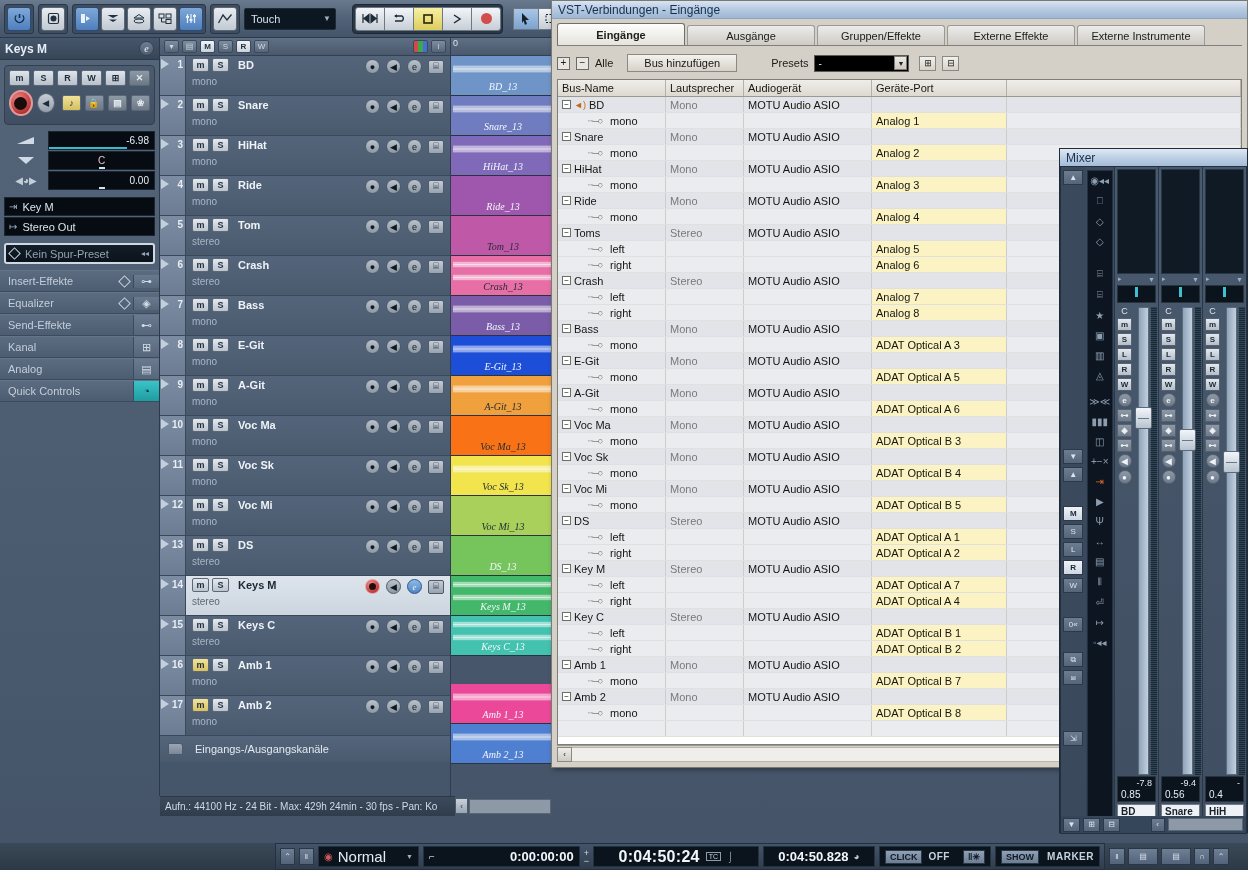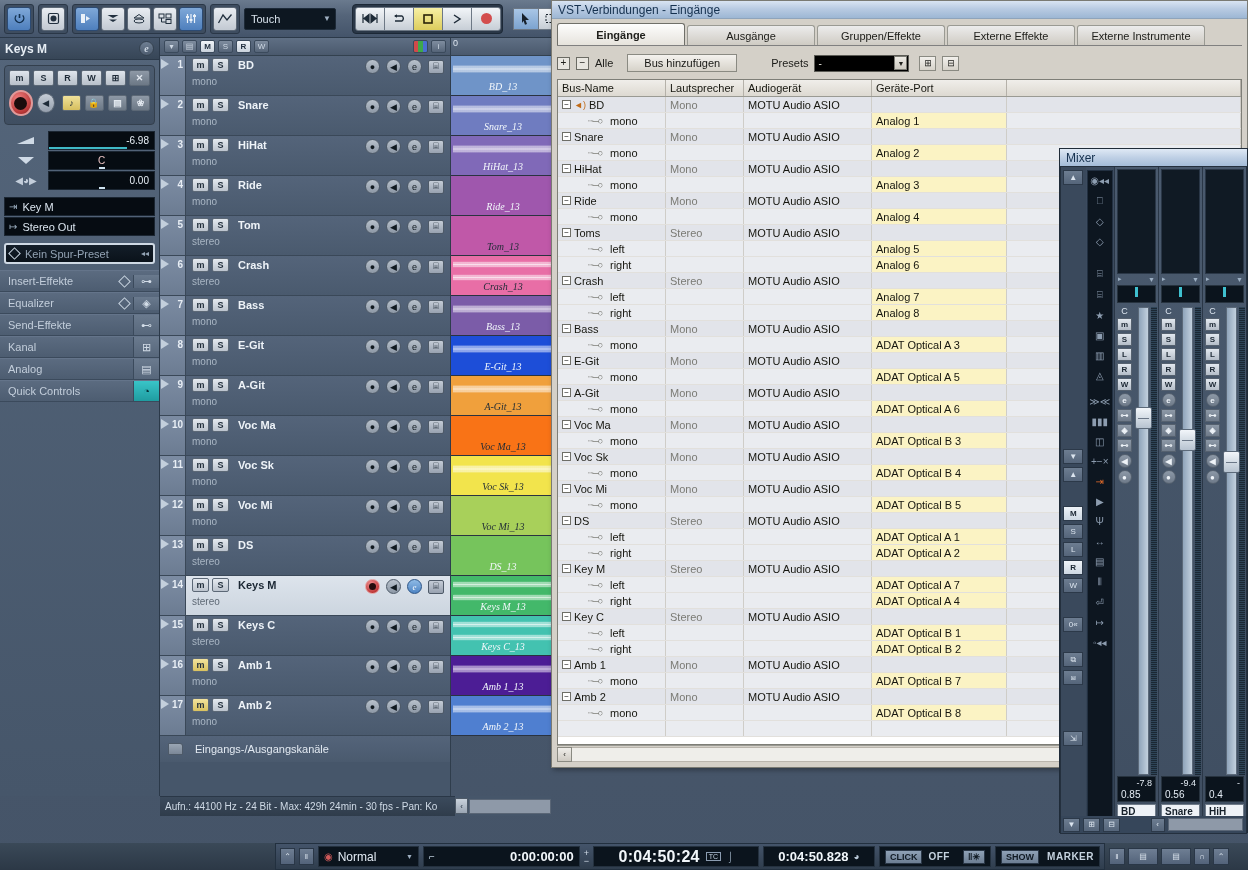--- a/index.html
+++ b/index.html
@@ -1015,21 +1015,21 @@
           <div class="wave"><svg width="103" height="11" viewBox="0 0 103 11">
               <path d="M0 2.8V8.2M2 2.8V8.2M4 2.8V8.2M6 2.8V8.2M8 2.8V8.2M10 2.8V8.2M12 2.8V8.2M14 2.8V8.2M16 2.8V8.2M18 2.8V8.2M20 2.8V8.2M22 2.8V8.2M24 2.8V8.2M26 2.8V8.2M28 2.8V8.2M30 2.8V8.2M32 2.8V8.2M34 2.8V8.2M36 2.8V8.2M38 2.8V8.2M40 2.8V8.2M42 2.8V8.2M44 2.8V8.2M46 2.8V8.2M48 2.8V8.2M50 2.8V8.2M52 2.8V8.2M54 2.8V8.2M56 2.8V8.2M58 2.8V8.2M60 2.8V8.2M62 2.8V8.2M64 2.8V8.2M66 2.8V8.2M68 2.8V8.2M70 2.8V8.2M72 2.8V8.2M74 2.8V8.2M76 2.8V8.2M78 2.8V8.2M80 2.8V8.2M82 2.8V8.2M84 2.8V8.2M86 2.8V8.2M88 2.8V8.2M90 2.8V8.2M92 2.8V8.2M94 2.8V8.2M96 2.8V8.2M98 2.8V8.2M100 2.8V8.2M102 2.8V8.2" stroke="#ffffff" stroke-width="1"></path>
               <path d="M0 5.5H103" stroke="#ffffff" stroke-width="0.7" opacity=".8"></path>
             </svg></div>
           <div class="wave2"><svg width="103" height="11" viewBox="0 0 103 11">
               <path d="M0 2.8V8.2M2 2.8V8.2M4 2.8V8.2M6 2.8V8.2M8 2.8V8.2M10 2.8V8.2M12 2.8V8.2M14 2.8V8.2M16 2.8V8.2M18 2.8V8.2M20 2.8V8.2M22 2.8V8.2M24 2.8V8.2M26 2.8V8.2M28 2.8V8.2M30 2.8V8.2M32 2.8V8.2M34 2.8V8.2M36 2.8V8.2M38 2.8V8.2M40 2.8V8.2M42 2.8V8.2M44 2.8V8.2M46 2.8V8.2M48 2.8V8.2M50 2.8V8.2M52 2.8V8.2M54 2.8V8.2M56 2.8V8.2M58 2.8V8.2M60 2.8V8.2M62 2.8V8.2M64 2.8V8.2M66 2.8V8.2M68 2.8V8.2M70 2.8V8.2M72 2.8V8.2M74 2.8V8.2M76 2.8V8.2M78 2.8V8.2M80 2.8V8.2M82 2.8V8.2M84 2.8V8.2M86 2.8V8.2M88 2.8V8.2M90 2.8V8.2M92 2.8V8.2M94 2.8V8.2M96 2.8V8.2M98 2.8V8.2M100 2.8V8.2M102 2.8V8.2" stroke="#ffffff" stroke-width="1"></path>
               <path d="M0 5.5H103" stroke="#ffffff" stroke-width="0.7" opacity=".8"></path>
             </svg></div>
           <div class="lbl lt">Keys C_13</div>
         </div>
-        <div class="evt" style="background: #4c1d95;">
+        <div class="evt" style="background: #ec4899; margin-top: 28px;">
           <div class="wave" style="top:6px;height:14px"><svg width="103" height="14" viewBox="0 0 103 14">
               <path d="M0 3.5V10.5M2 3.6V10.4M4 3.6V10.4M6 3.6V10.4M8 3.6V10.4M10 3.6V10.4M12 3.6V10.4M14 3.6V10.4M16 3.6V10.4M18 3.6V10.4M20 3.6V10.4M22 3.6V10.4M24 3.6V10.4M26 3.6V10.4M28 3.6V10.4M30 3.6V10.4M32 3.6V10.4M34 3.6V10.4M36 3.6V10.4M38 3.6V10.4M40 3.6V10.4M42 3.6V10.4M44 3.6V10.4M46 3.6V10.4M48 3.6V10.4M50 3.6V10.4M52 3.6V10.4M54 3.6V10.4M56 3.6V10.4M58 3.6V10.4M60 3.6V10.4M62 3.6V10.4M64 3.6V10.4M66 3.6V10.4M68 3.6V10.4M70 3.6V10.4M72 3.6V10.4M74 3.6V10.4M76 3.6V10.4M78 3.6V10.4M80 3.6V10.4M82 3.6V10.4M84 3.6V10.4M86 3.6V10.4M88 3.6V10.4M90 3.6V10.4M92 3.6V10.4M94 3.6V10.4M96 3.6V10.4M98 3.6V10.4M100 3.6V10.4M102 3.6V10.4" stroke="#ffffff" stroke-width="1"></path>
               <path d="M0 7H103" stroke="#ffffff" stroke-width="0.7" opacity=".8"></path>
             </svg></div>
           <div class="lbl lt">Amb 1_13</div>
         </div>
         <div class="evt" style="background: rgb(79, 127, 208);">
           <div class="wave" style="top:6px;height:14px"><svg width="103" height="14" viewBox="0 0 103 14">
               <path d="M0 3.5V10.5M2 3.6V10.4M4 3.6V10.4M6 3.6V10.4M8 3.6V10.4M10 3.6V10.4M12 3.6V10.4M14 3.6V10.4M16 3.6V10.4M18 3.6V10.4M20 3.6V10.4M22 3.6V10.4M24 3.6V10.4M26 3.6V10.4M28 3.6V10.4M30 3.6V10.4M32 3.6V10.4M34 3.6V10.4M36 3.6V10.4M38 3.6V10.4M40 3.6V10.4M42 3.6V10.4M44 3.6V10.4M46 3.6V10.4M48 3.6V10.4M50 3.6V10.4M52 3.6V10.4M54 3.6V10.4M56 3.6V10.4M58 3.6V10.4M60 3.6V10.4M62 3.6V10.4M64 3.6V10.4M66 3.6V10.4M68 3.6V10.4M70 3.6V10.4M72 3.6V10.4M74 3.6V10.4M76 3.6V10.4M78 3.6V10.4M80 3.6V10.4M82 3.6V10.4M84 3.6V10.4M86 3.6V10.4M88 3.6V10.4M90 3.6V10.4M92 3.6V10.4M94 3.6V10.4M96 3.6V10.4M98 3.6V10.4M100 3.6V10.4M102 3.6V10.4" stroke="#ffffff" stroke-width="1"></path>
               <path d="M0 7H103" stroke="#ffffff" stroke-width="0.7" opacity=".8"></path>
@@ -1700,21 +1700,21 @@
         </div>
       </div>
   </div>
 
   <div class="bot-left"></div>
   <div class="transport">
     <div class="tr-btn">⌃</div>
     <div class="tr-btn">‖</div>
     <div class="tr-pane" style="width:108px">
       <span style="color:#d05a5a;font-size:10px">◉</span>
-      <span style="font-size:12px">Normal</span>
+      <span style="font-size:15px">Normal</span>
       <span style="margin-left:auto;font-size:7px;color:#9fb0c2">▼</span>
     </div>
     <div class="tr-pane" style="width:168px;justify-content:space-between">
       <span style="font-size:10px;color:#b9c8d7">⌐</span>
       <span class="mid-time">0:00:00:00</span>
     </div>
     <div style="display:flex;flex-direction:column;line-height:8px;color:#cfdae6;font-size:9px">
       <span>+</span>
       <span>−</span>
     </div>

